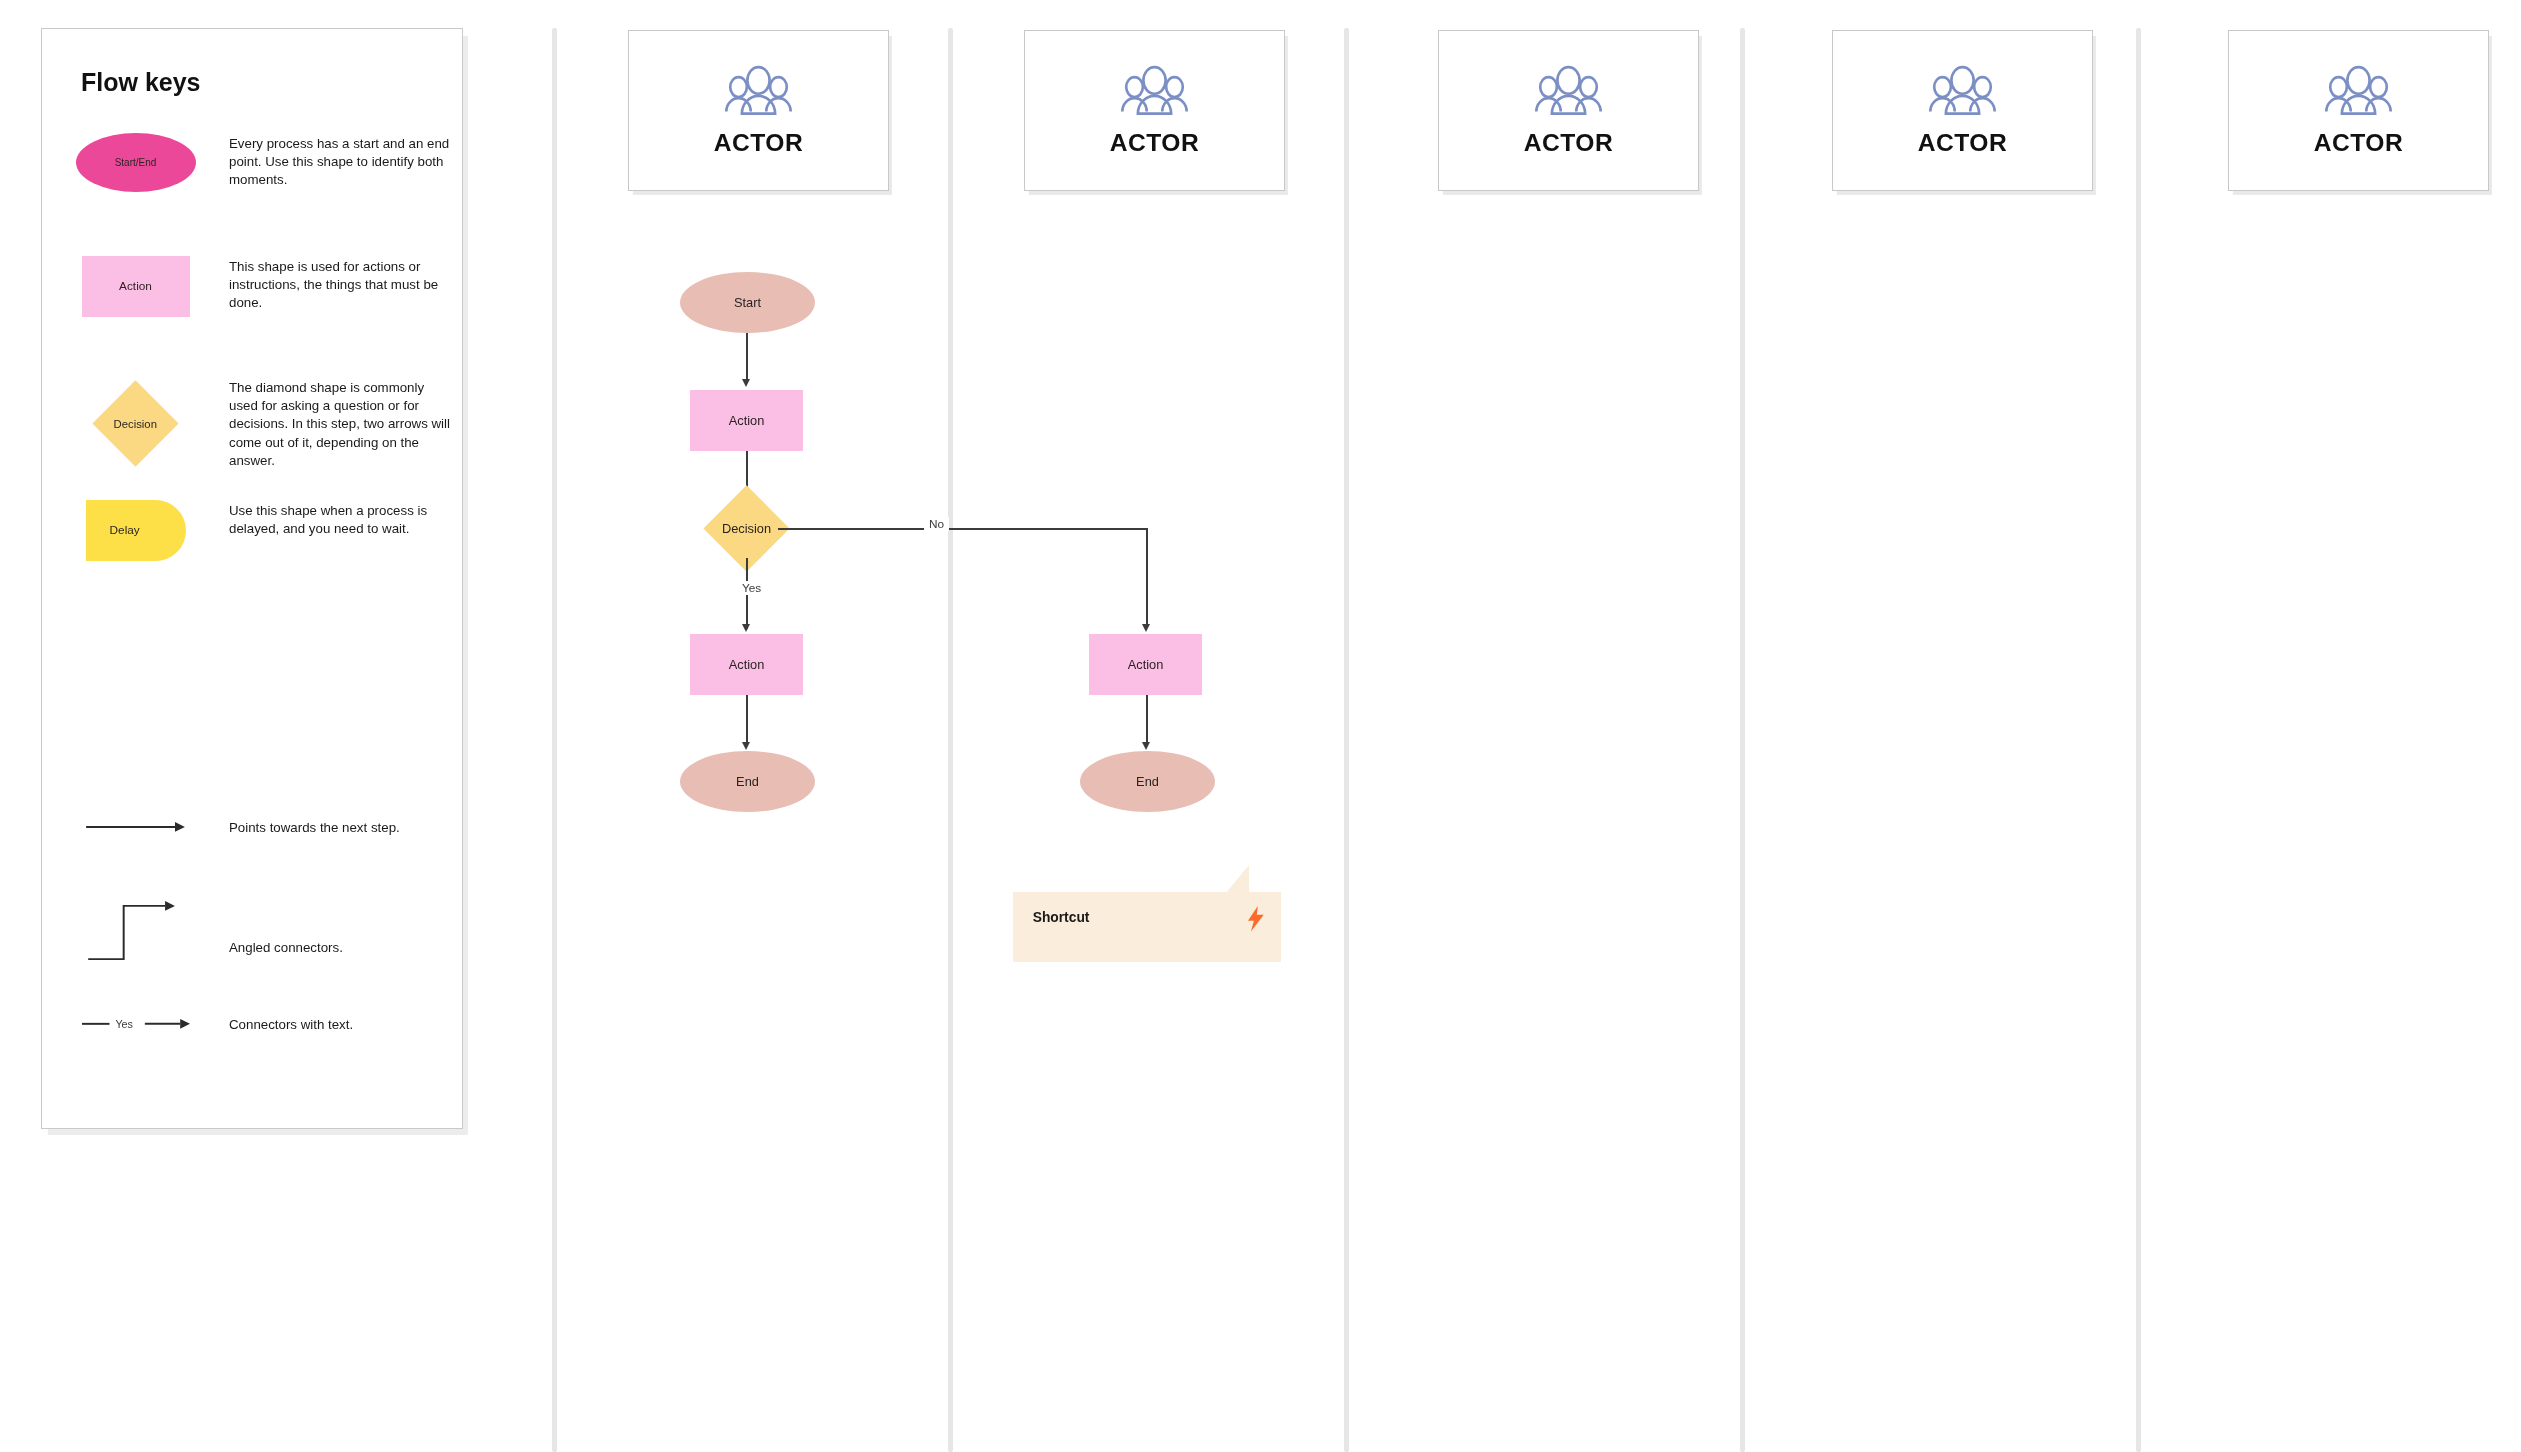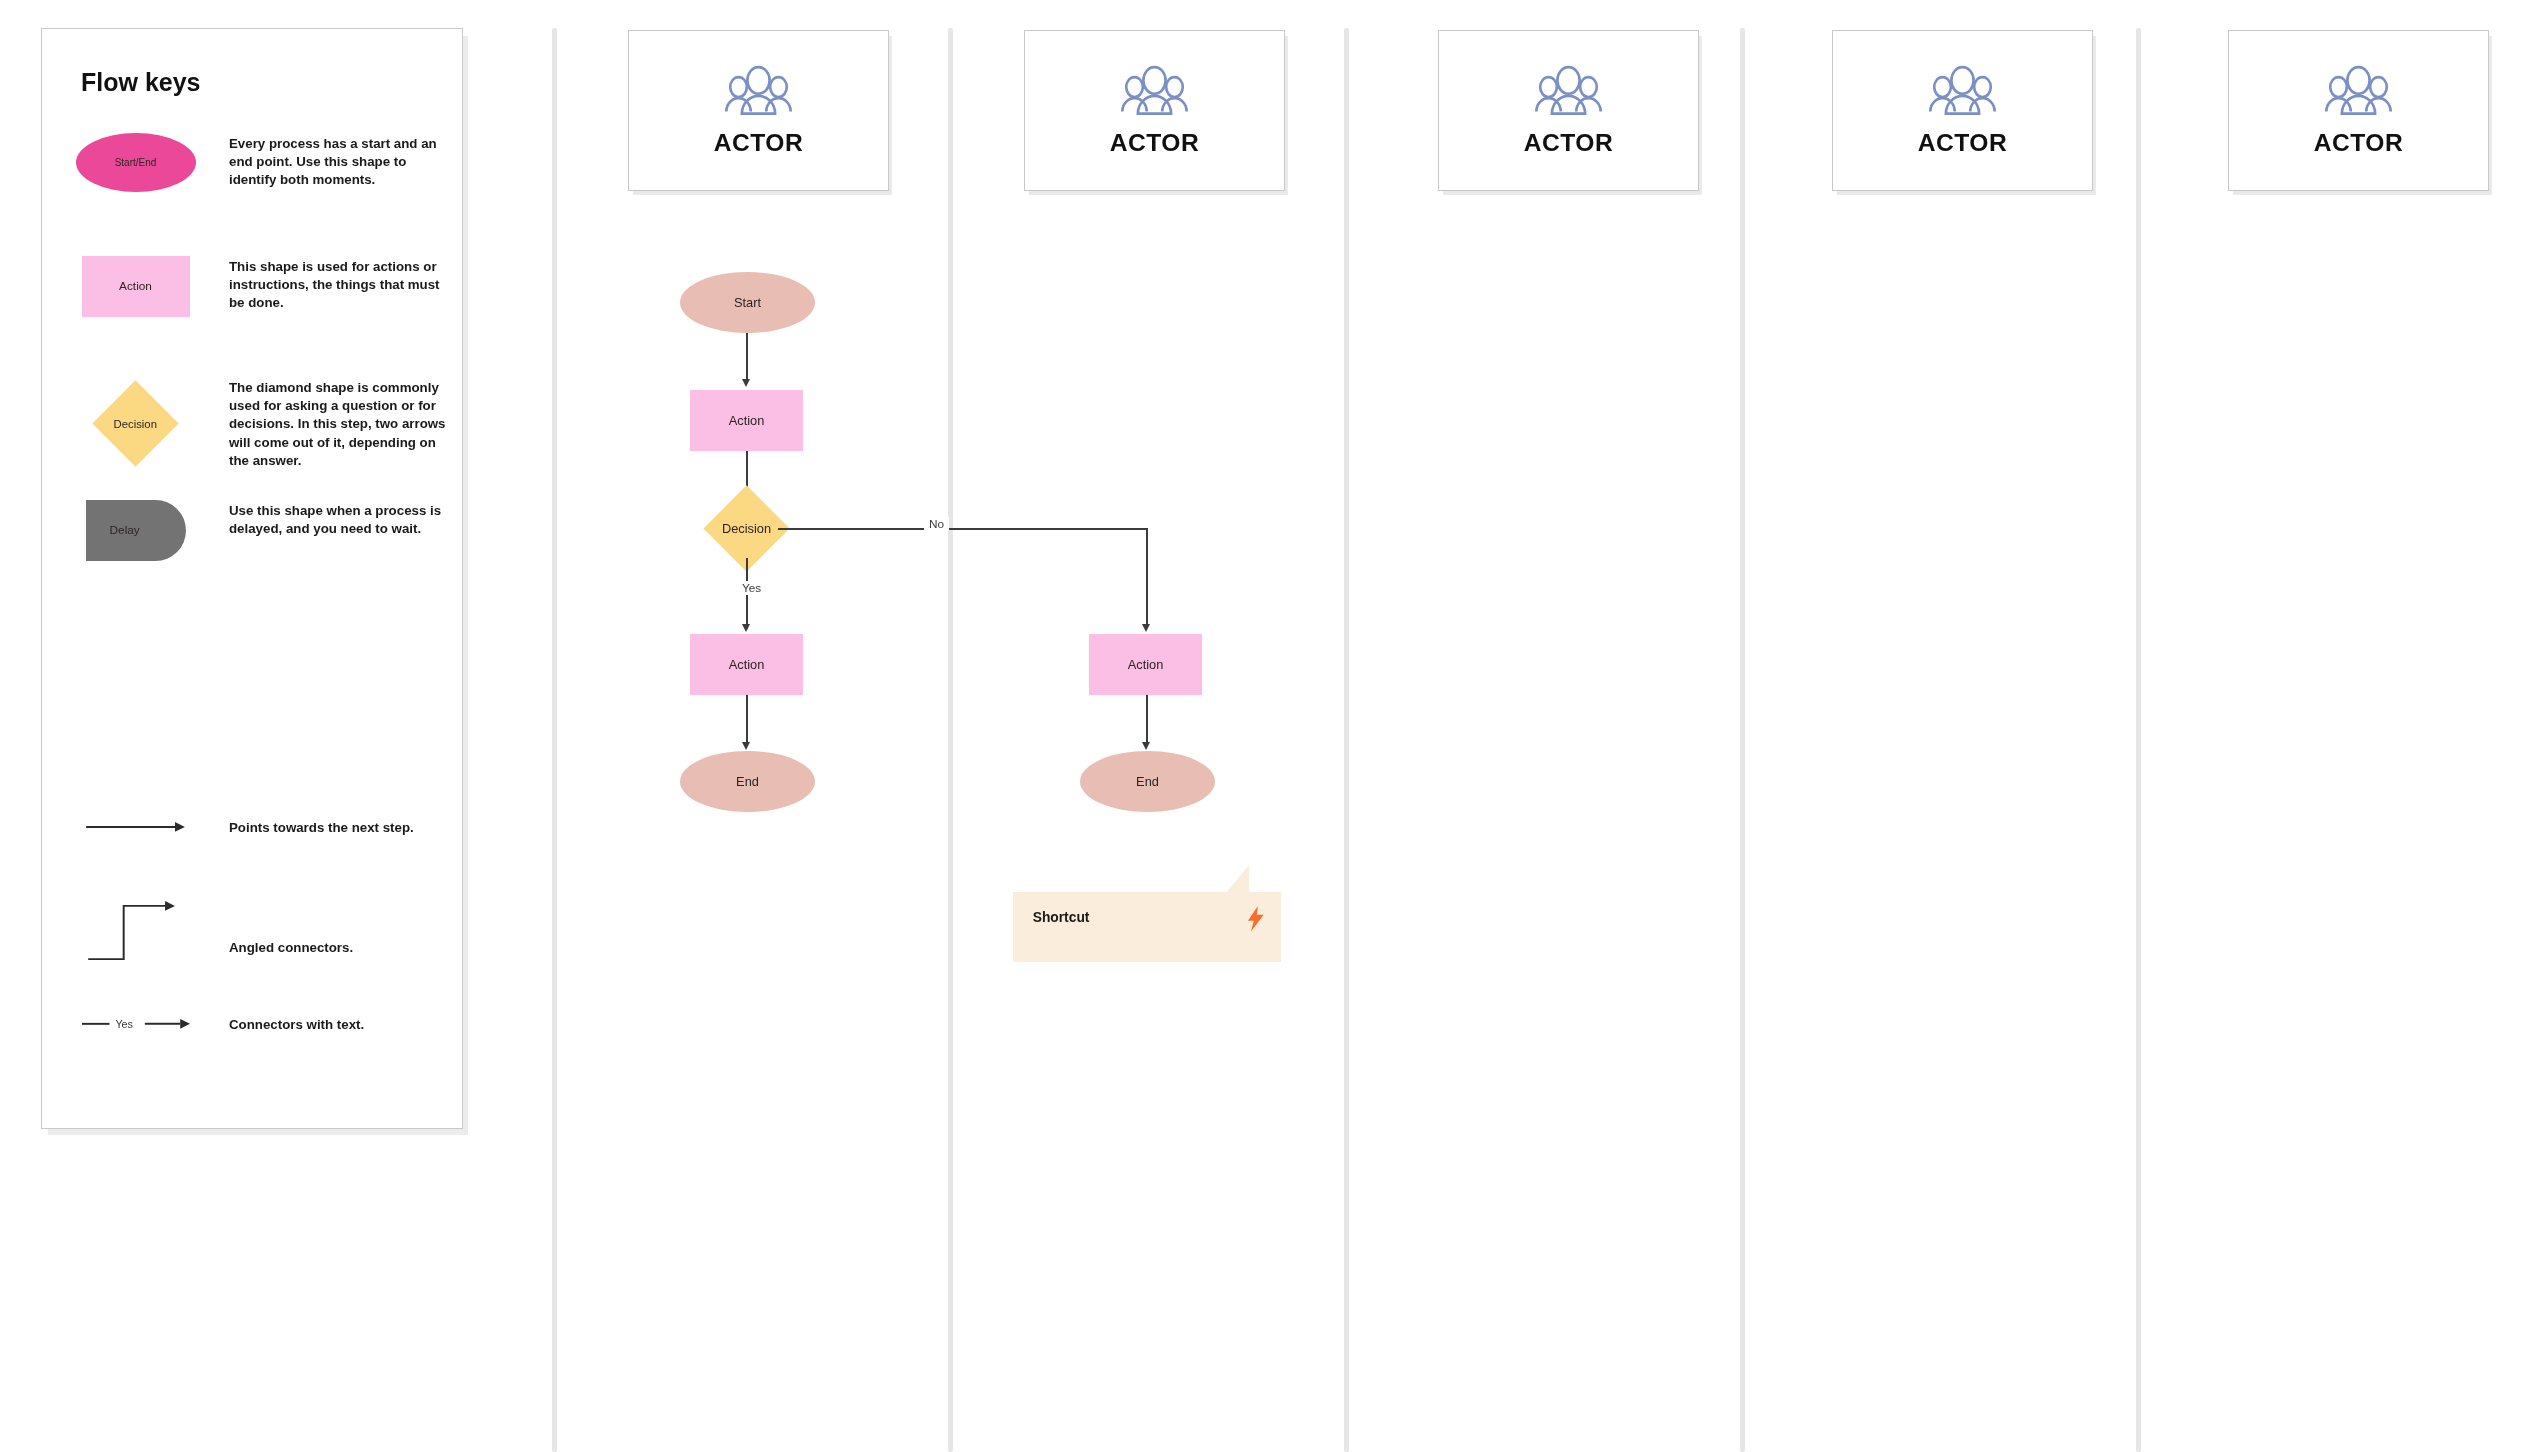--- a/index.html
+++ b/index.html
@@ -80,21 +80,21 @@
   }
   .legend-shape-cell {
     width: 187px;
     display: flex;
     align-items: center;
     justify-content: center;
     flex: 0 0 187px;
   }
   .legend-desc {
     font-size: 13.3px;
-    font-weight: bold;
+    font-weight: normal;
     line-height: 1.38;
     color: #1a1a1a;
     padding-top: 2px;
     max-width: 222px;
   }
 
   
   .sh-startend {
     width: 120px; height: 59px;
     background: #ec4899;
@@ -113,21 +113,21 @@
     background: #fad982;
     transform: rotate(45deg);
     display: flex; align-items: center; justify-content: center;
   }
   .sh-decision > span {
     transform: rotate(-45deg);
     font-size: 11.3px; color: #2e2424; white-space: nowrap;
   }
   .sh-delay {
     width: 100px; height: 61px;
-    background: #737373;
+    background: #fde047;
     border-radius: 0 61px 61px 0;
     display: flex; align-items: center; justify-content: center;
     padding-right: 21.7px;
     font-size: 11.8px; color: #2e2424;
   }
   .sh-document {
     width: 56px; height: 83px;
     background: #c6fa84;
     display: flex; align-items: center; justify-content: center;
     font-size: 11.3px; color: #2e2424;

